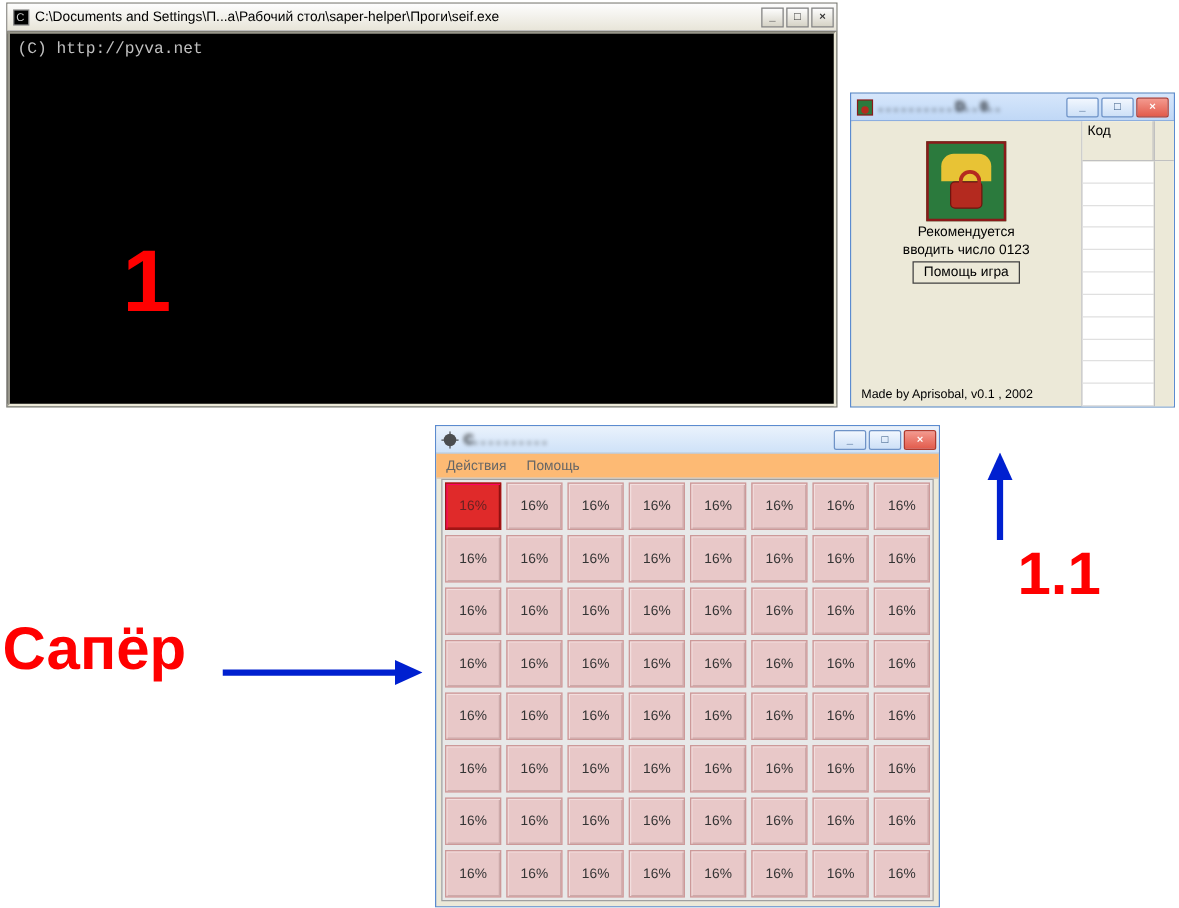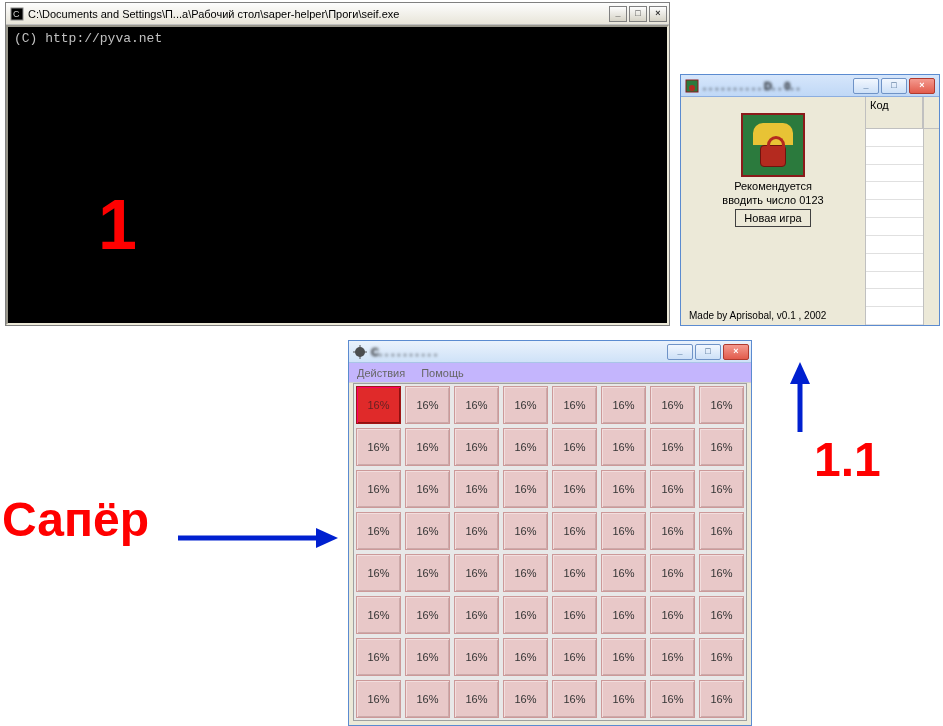--- a/index.html
+++ b/index.html
@@ -251,21 +251,21 @@
     border-bottom:1px solid #a9c5e8;
   }
   .saper-win .titlebar .icon svg { opacity:.85; }
   .blurred-title {
     color:#7fa8dc;
     filter: blur(1.5px);
     font-weight:bold;
   }
   .menu-bar {
     height: 20px;
-    background:#c4b5fd;
+    background:#fdba74;
     border-bottom:1px solid #d0d0d0;
     display:flex;
     align-items:center;
     padding: 0 8px;
     gap: 16px;
     font-size:11px;
     color:#666;
   }
   .status-bar {
     height: 20px;
@@ -384,21 +384,21 @@
   <div class="helper-body">
     <div class="helper-left">
       <div class="app-icon">
         <div class="mask"></div>
         <div class="lock"></div>
       </div>
       <div class="rec-text">
         <span>Рекомендуется</span><br>
         <span>вводить число 0123</span>
       </div>
-      <button class="new-game-btn">Новая игра</button>
+      <button class="new-game-btn">Помощь игра</button>
       <div class="footer-text">Made by Aprisobal, v0.1 , 2002</div>
     </div>
     <div class="helper-right">
       <div class="grid-header">
         <div class="col">Код</div>
         <div class="scroll-col"></div>
       </div>
       <div class="grid-rows">
         <div class="cells">
           <div class="row"></div>

